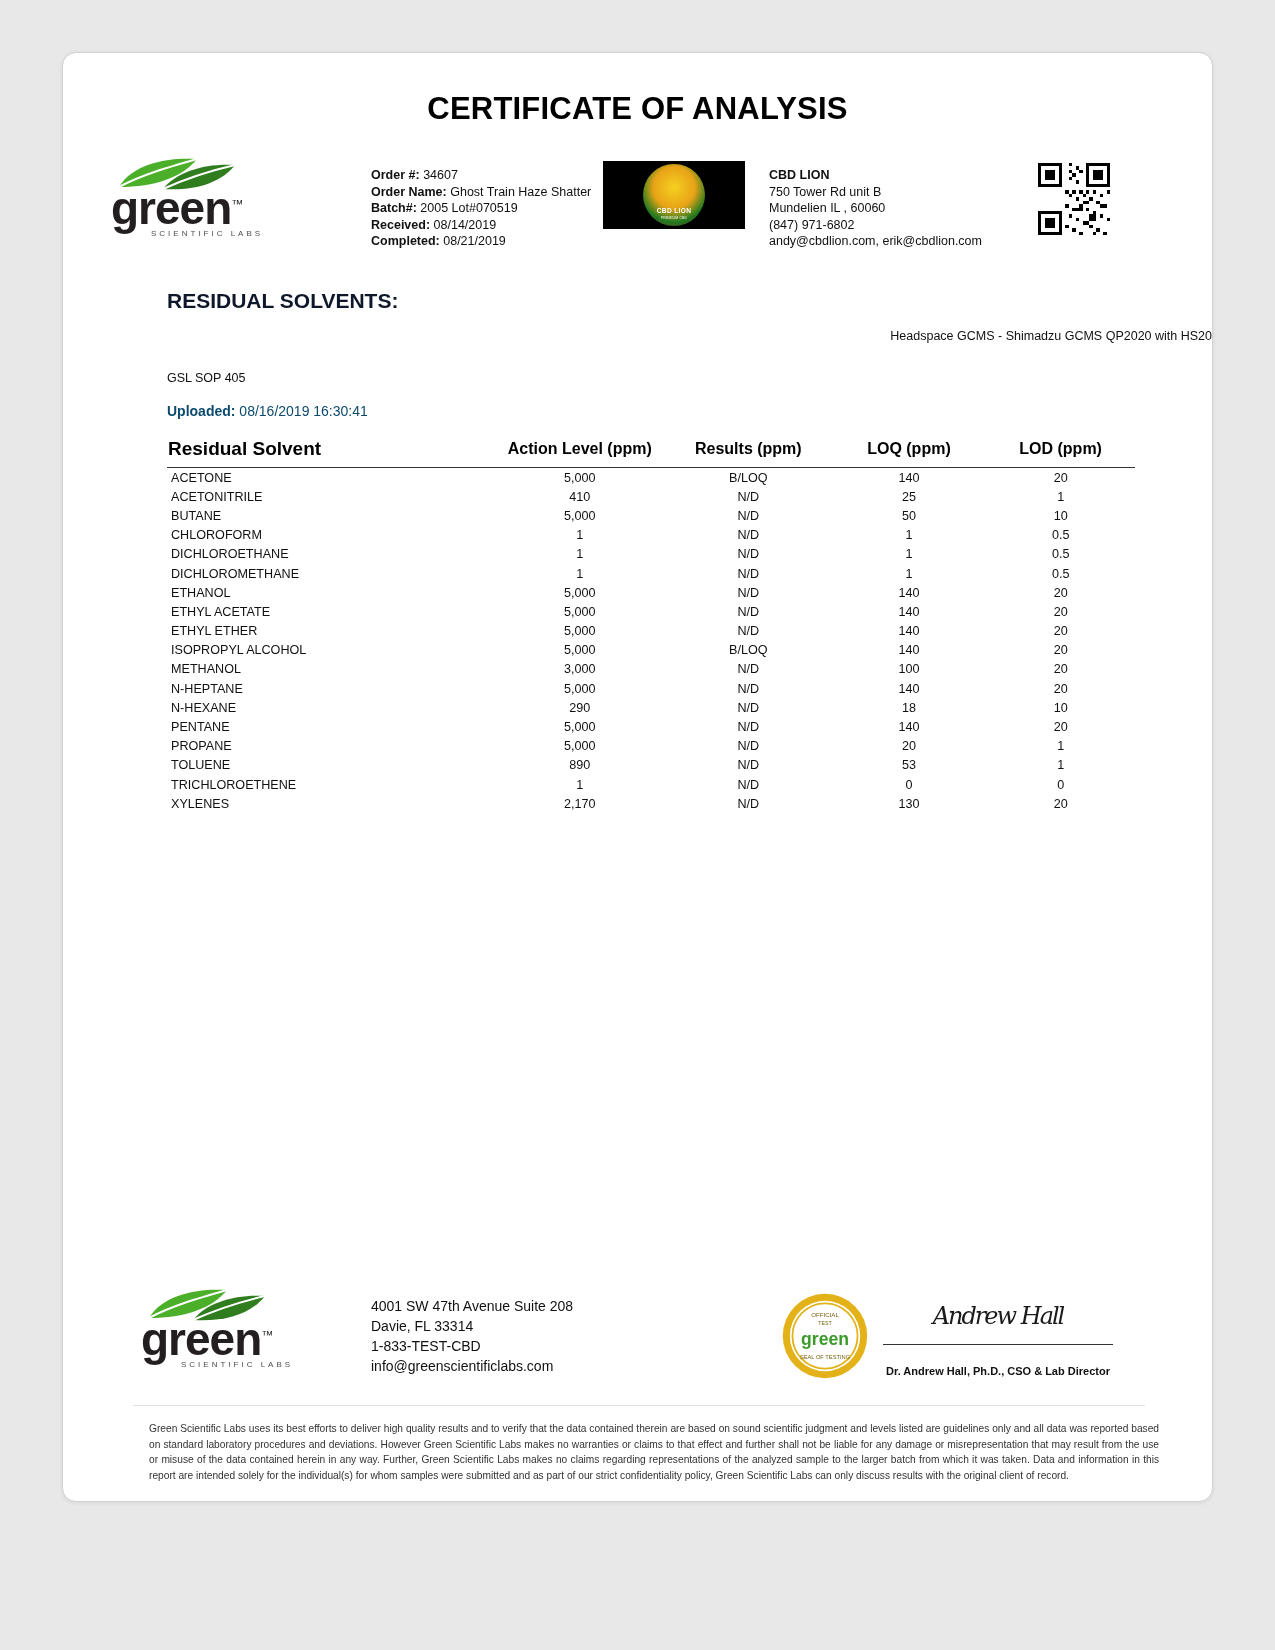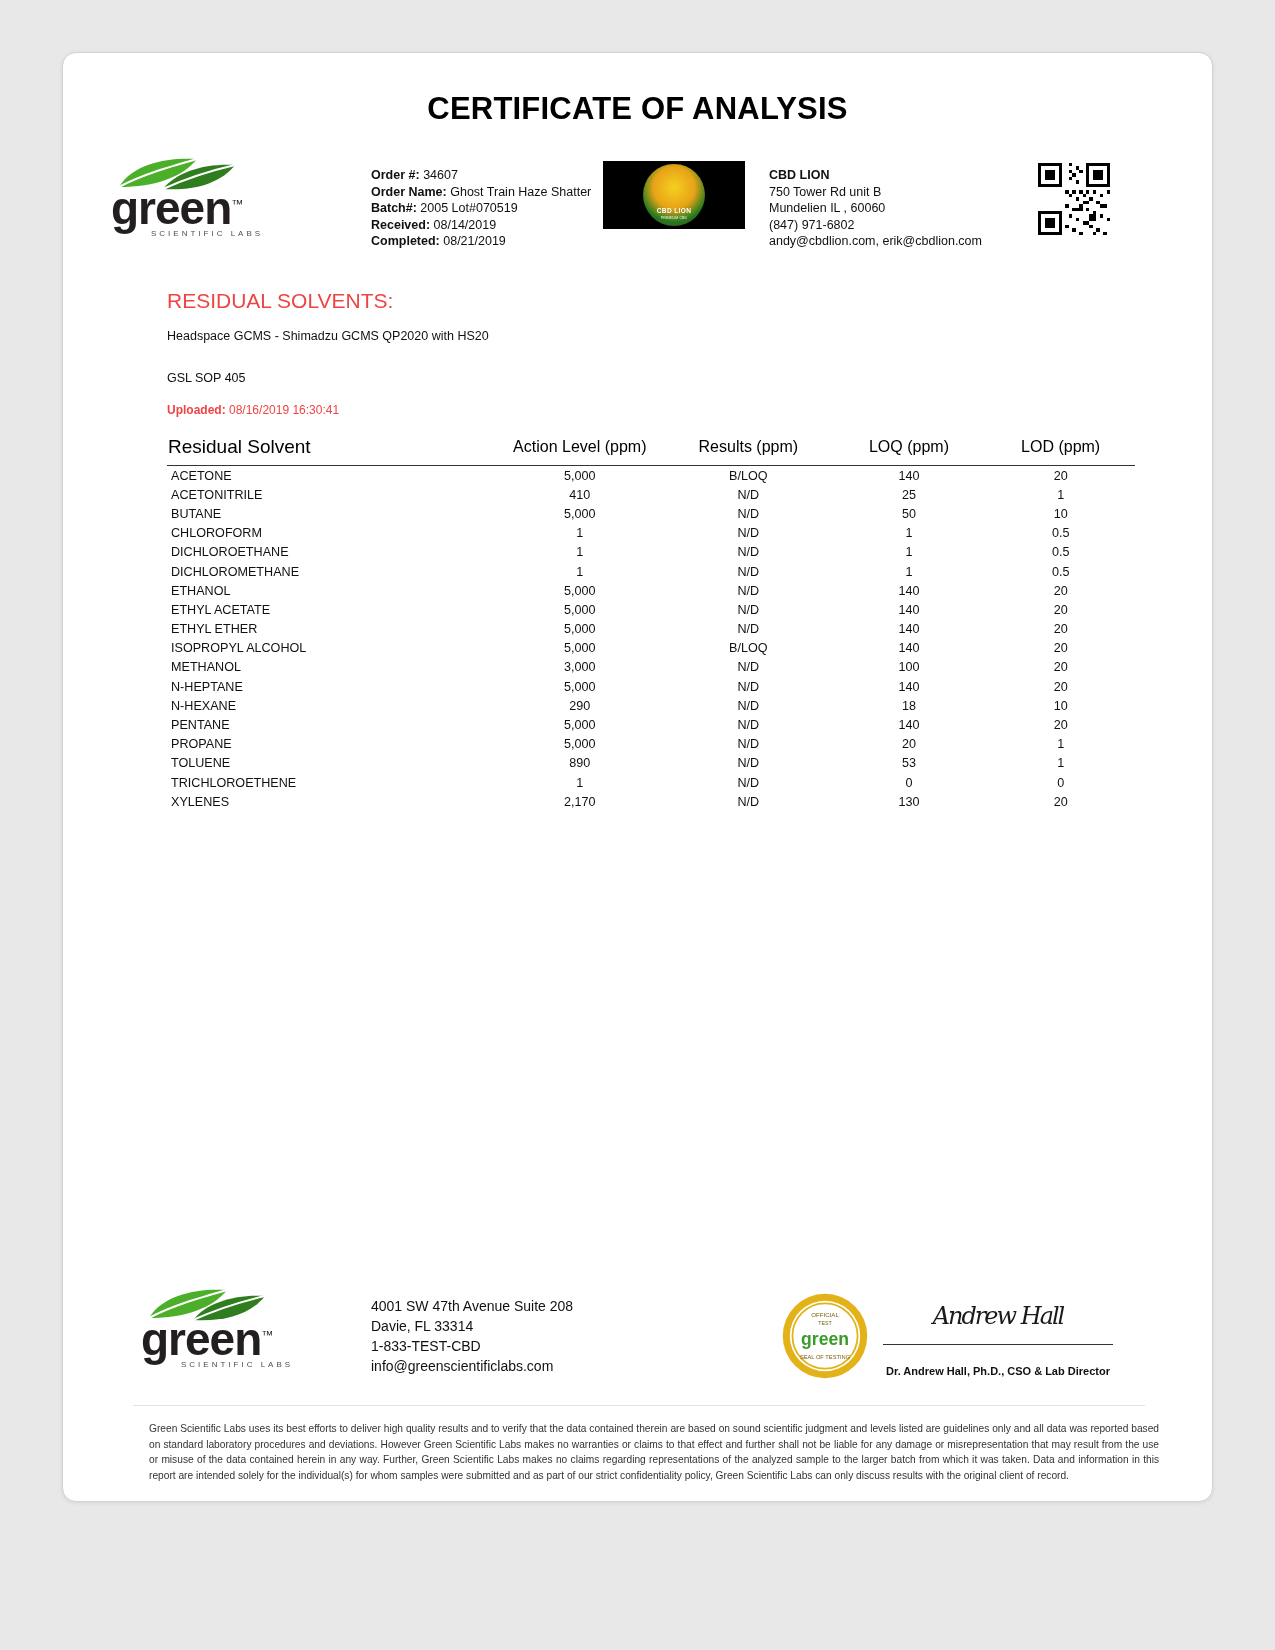--- a/index.html
+++ b/index.html
@@ -138,49 +138,50 @@
     left: 975px;
     top: 10px;
     width: 72px;
     height: 72px;
   }
 
   
   .section-title {
     margin: 40px 0 0 104px;
     font-size: 21px;
-    font-weight: normal;
-    color: #ef4444;
+    font-weight: bold;
+    color: #0f172a;
   }
   .section-meta {
     margin: 16px 0 0 104px;
     font-size: 12.5px;
     color: #111;
+    text-align: right;
   }
   .sop {
     margin: 28px 0 0 104px;
     font-size: 12.5px;
     color: #111;
   }
   .uploaded {
     margin: 18px 0 0 104px;
-    font-size: 12px;
-    color: #ef4444;
+    font-size: 14px;
+    color: #0c4a6e;
   }
   .uploaded b { font-weight: bold; }
 
   
   table.results {
     margin: 18px 0 0 104px;
     width: 968px;
     border-collapse: collapse;
   }
   table.results thead th {
     font-size: 16px;
-    font-weight: normal;
+    font-weight: bold;
     color: #000;
     padding-bottom: 7px;
     border-bottom: 1.6px solid #333;
   }
   table.results thead th.c-name { text-align: left; font-size: 19px; }
   table.results thead th.num { text-align: center; }
   table.results tbody td {
     font-size: 12.6px;
     color: #111;
     padding: 2.6px 0;

